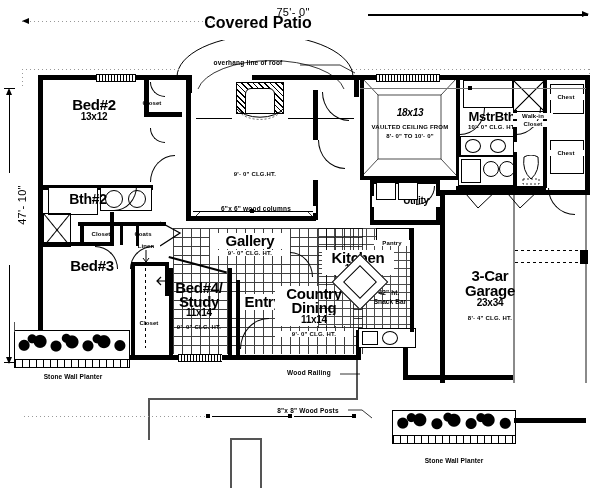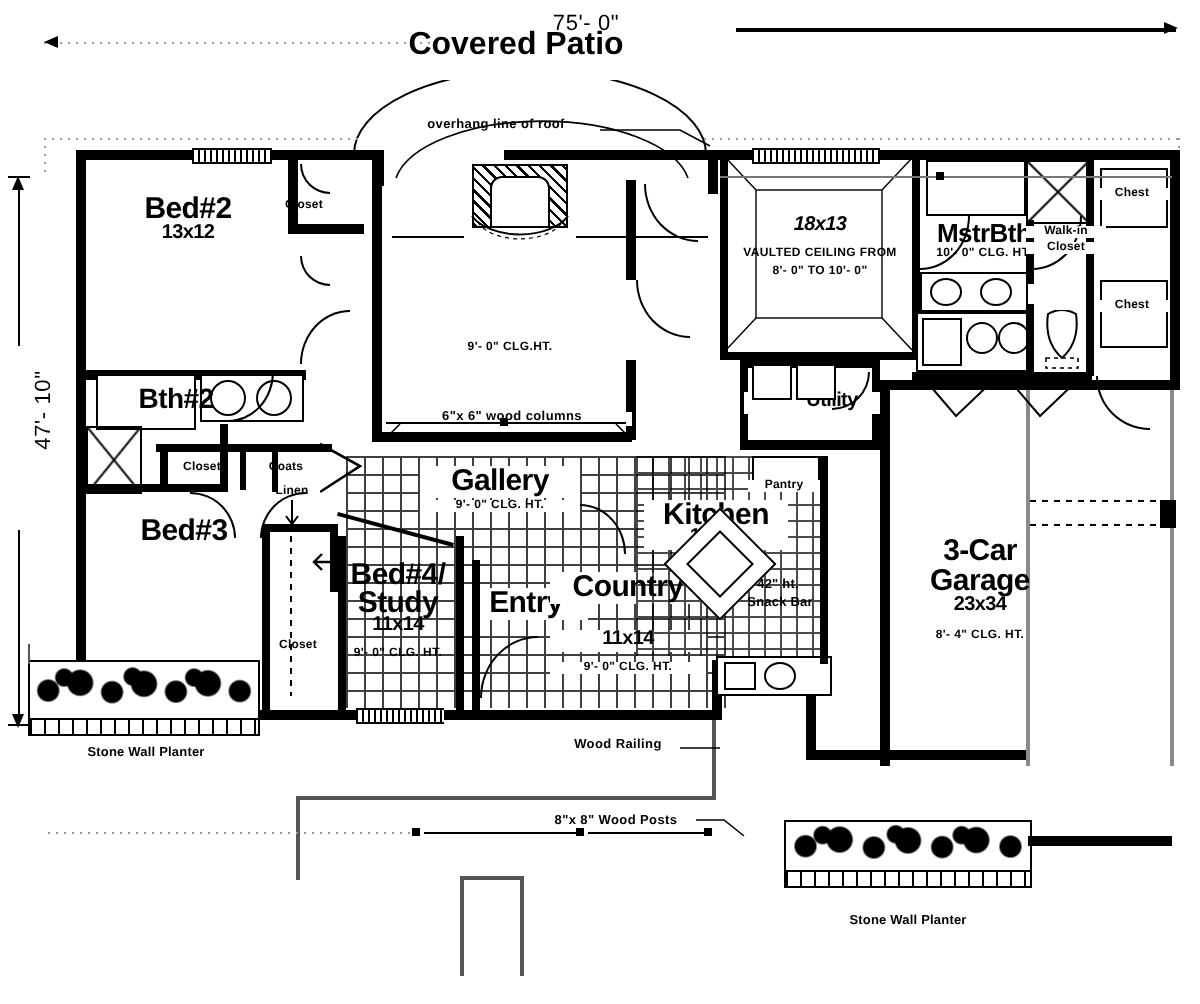--- a/index.html
+++ b/index.html
@@ -263,20 +263,21 @@
 
   <div class="tilefill" style="left:173px;top:228px;width:190px;height:126px;"></div>
   <div class="lbl room-name" style="left:210px;top:233px;width:80px;background:#fff;">Gallery</div>
   <div class="lbl clg" style="left:210px;top:250px;width:80px;background:#fff;">9'- 0" CLG. HT.</div>
 
   <div class="lbl room-name" style="left:232px;top:294px;width:62px;background:#fff;">Entry</div>
   <div class="swing tl" style="left:240px;top:318px;width:28px;height:30px;"></div>
   <div class="wall" style="left:236px;top:280px;width:4px;height:76px;"></div>
 
   <div class="lbl room-name" style="left:275px;top:286px;width:78px;background:#fff;">Country</div>
+  <div class="lbl room-name" style="left:275px;top:300px;width:78px;background:#fff;">Dining</div>
   <div class="lbl room-dim" style="left:275px;top:315px;width:78px;background:#fff;">11x14</div>
   <div class="lbl clg" style="left:275px;top:331px;width:78px;background:#fff;">9'- 0" CLG. HT.</div>
   <div class="swing tr" style="left:290px;top:252px;width:22px;height:24px;"></div>
 
   <div class="tilefill2" style="left:318px;top:228px;width:96px;height:100px;"></div>
   <div class="lbl room-name" style="left:322px;top:250px;width:72px;background:#fff;">Kitchen</div>
   <div class="lbl room-dim" style="left:322px;top:264px;width:72px;background:#fff;">10x16</div>
   <div class="lbl clg" style="left:322px;top:279px;width:72px;">9'- 0" CLG. HT.</div>
 
   <div class="fx" style="left:376px;top:228px;width:32px;height:14px;"></div>

